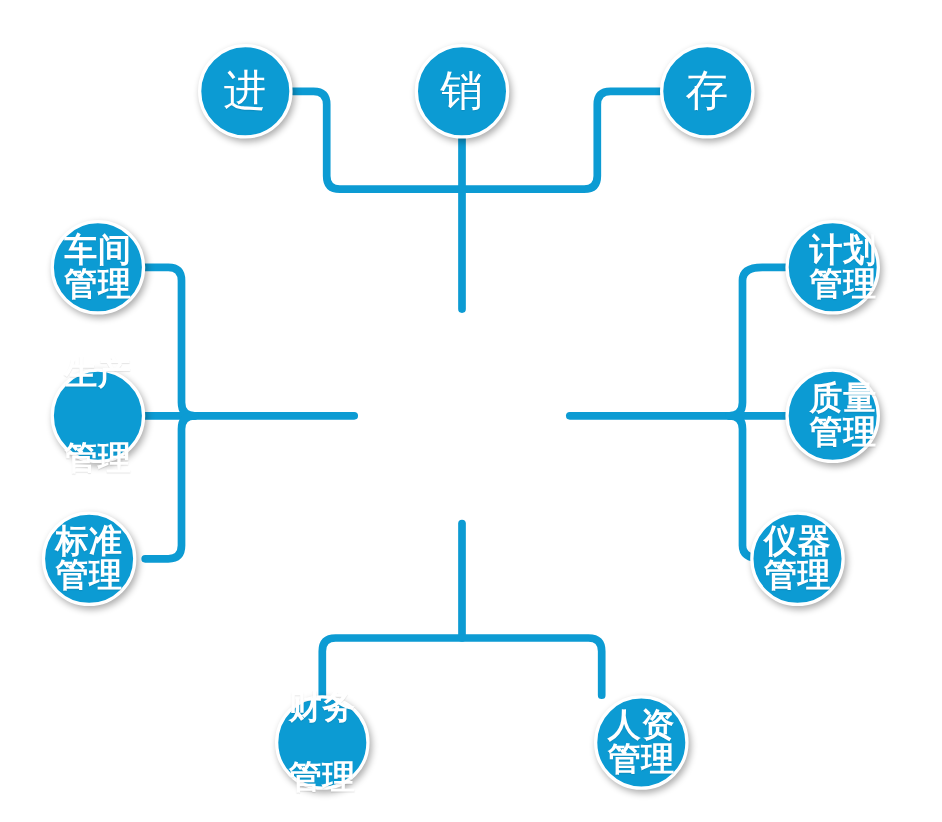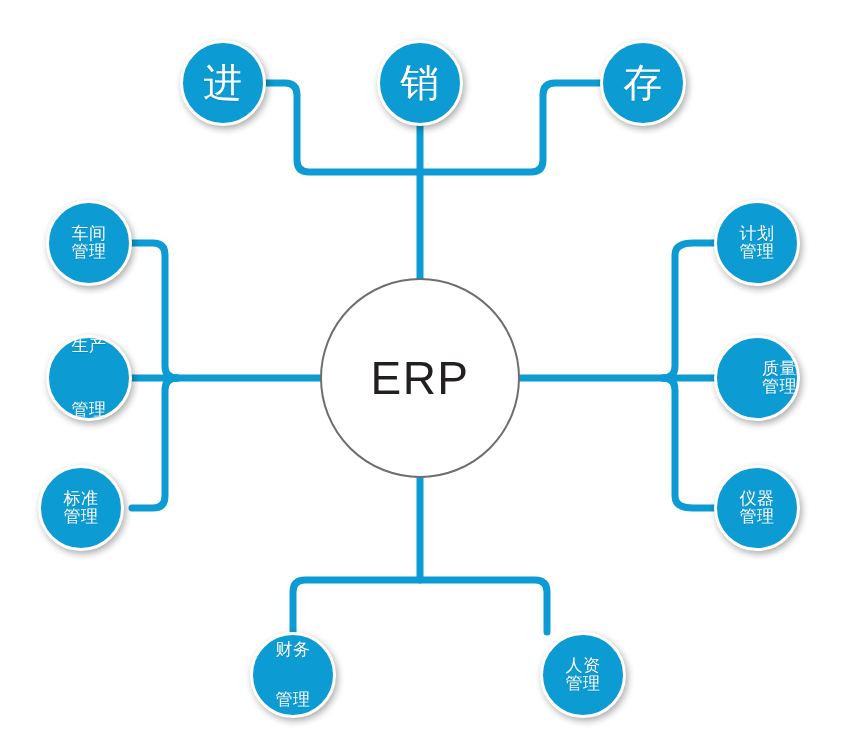--- a/index.html
+++ b/index.html
@@ -55,21 +55,22 @@
     height: 86px;
   }
   .size-big .node-label-line {
     font-size: 39px;
   }
   .size-small {
     width: 86px;
     height: 86px;
   }
   .size-small .node-label-line {
-    font-size: 17px;
+    font-size: 30px;
+    font-weight: bold;
   }
   .node-center {
     width: 200px;
     height: 200px;
     background: #ffffff;
     border: 2.5px solid #6d6e70;
     color: #231f20;
     font-size: 46px;
     letter-spacing: 1.5px;
     z-index: 5;
@@ -123,42 +124,39 @@
   <div class="node node-leaf size-small" style="left:46px; top:335px;gap:46px;">
     <span class="node-label-line">生产</span>
     <span class="node-label-line">管理</span>
   </div>
 
   <div class="node node-leaf size-small" style="left:38px; top:465px;">
     <span class="node-label-line">标准</span>
     <span class="node-label-line">管理</span>
   </div>
 
-  <div class="node node-leaf size-small" style="left:714px; top:200px;">
+  <div class="node node-leaf size-small" style="left:714px; top:200px;align-items:flex-end;">
     <span class="node-label-line">计划</span>
     <span class="node-label-line">管理</span>
   </div>
 
   <div class="node node-leaf size-small" style="left:714px; top:335px;align-items:flex-end;">
     <span class="node-label-line">质量</span>
     <span class="node-label-line">管理</span>
   </div>
 
-  <div class="node node-leaf size-small" style="left:714px; top:465px;">
+  <div class="node node-leaf size-small" style="left:682px; top:465px;">
     <span class="node-label-line">仪器</span>
     <span class="node-label-line">管理</span>
   </div>
 
   <div class="node node-leaf size-small" style="left:250px; top:632px;gap:32px;">
     <span class="node-label-line">财务</span>
     <span class="node-label-line">管理</span>
   </div>
 
   <div class="node node-leaf size-small" style="left:540px; top:632px;">
     <span class="node-label-line">人资</span>
     <span class="node-label-line">管理</span>
   </div>
 
-  <div class="node node-center" style="left:320px; top:278px;">
-    <span>ERP</span>
-  </div>
 
 </div>
 
 </body></html>

